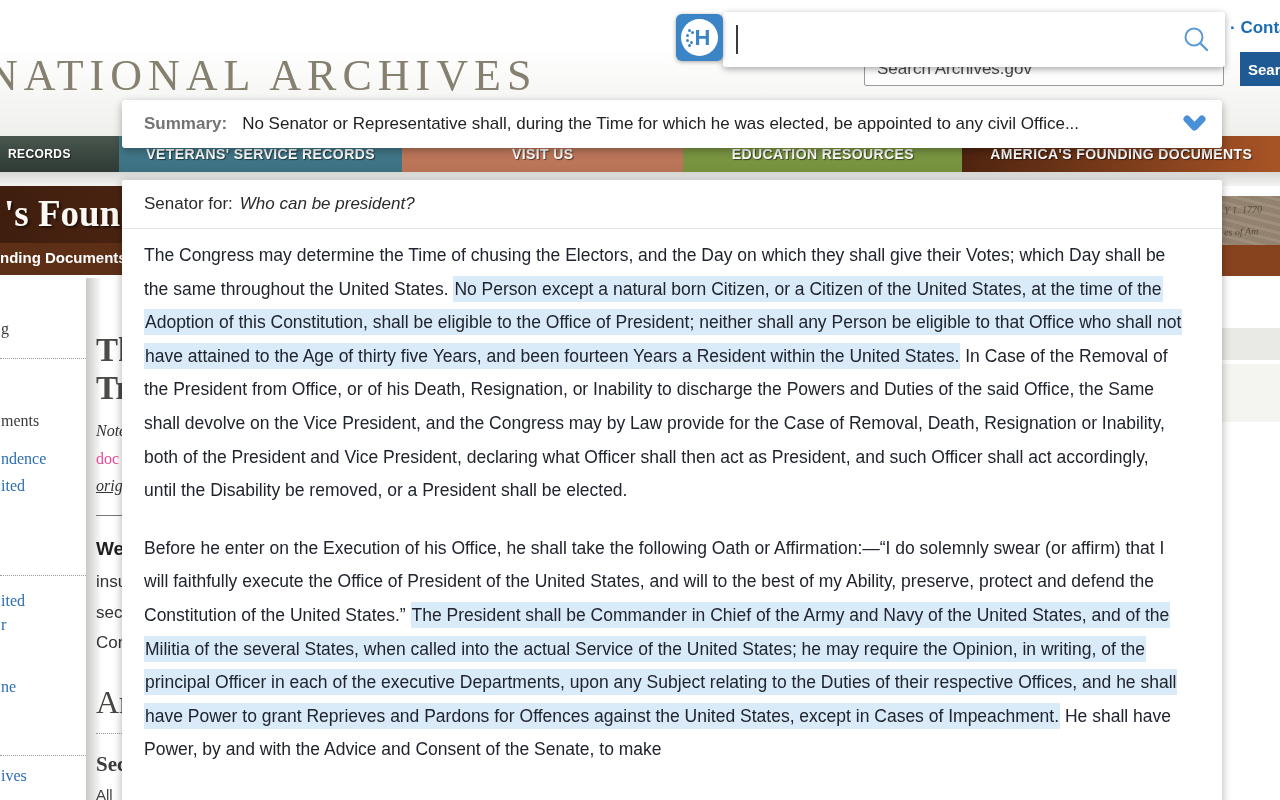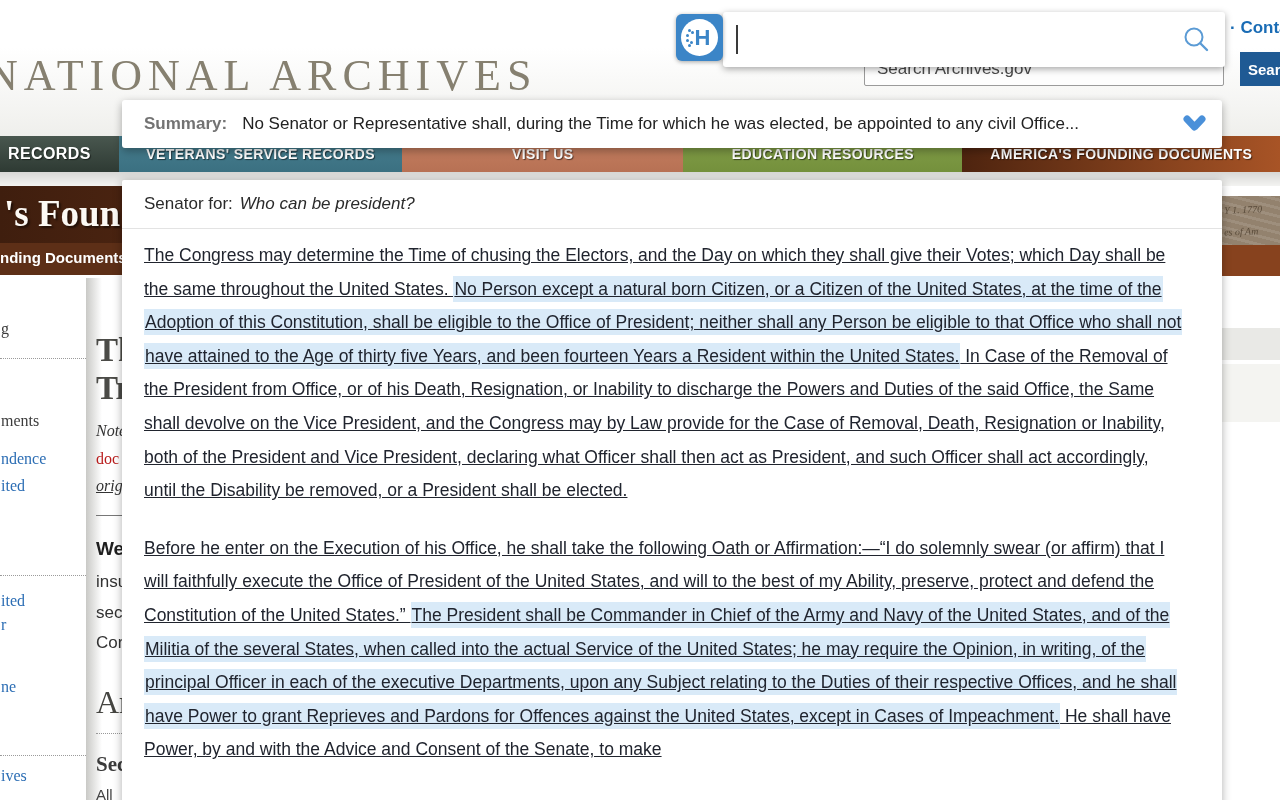--- a/index.html
+++ b/index.html
@@ -17,21 +17,21 @@
     background: #fdfdfd; border: 1px solid #9a9a9a; border-radius: 2px; display: flex; align-items: center; }
   .arch-search-box span { padding-left: 12px; color: #4a4a4a; font-size: 17px; }
   .arch-search-btn { position: absolute; left: 1240px; top: 52px; width: 76px; height: 34px;
     background: #1f5a94; color: #fff; font-weight: 700; font-size: 15px;
     display: flex; align-items: center; padding-left: 8px; }
 
   .nav { position: absolute; left: 0; top: 136px; width: 1280px; height: 36px; display: flex; }
   .nav-tab { height: 36px; color: #fff; font-size: 14px; font-weight: 700; letter-spacing: .4px;
     display: flex; align-items: center; justify-content: center; white-space: nowrap;
     text-shadow: 1px 1px 1px rgba(0,0,0,.55); overflow: hidden; }
-  .nav-t0 { width: 127px; background: linear-gradient(180deg,#49574f,#2e3a33); justify-content: flex-start; padding-left: 8px; font-size: 16px; }
+  .nav-t0 { width: 127px; background: linear-gradient(180deg,#49574f,#2e3a33); justify-content: flex-start; padding-left: 8px; font-size: 12px; }
   .nav-t1 { width: 303px; background: linear-gradient(180deg,#477f90,#3b7081); }
   .nav-t2 { width: 299px; background: linear-gradient(180deg,#839f49,#74903c); }
   .nav-t3 { width: 301px; background: linear-gradient(180deg,#c68062,#b77154); }
   .nav-t4 { width: 340px; background: linear-gradient(90deg,#4e240f,#a85426); }
   .nav-under { position: absolute; left: 0; top: 172px; width: 1280px; height: 14px;
     background: linear-gradient(180deg,#d7d7d5,#f3f3f1); }
 
   .hero-band { position: absolute; left: 0; top: 186px; width: 370px; height: 57px;
     background: linear-gradient(90deg,#3f1e0e,#5e2d15); }
   .hero-band span { position: absolute; left: 4px; top: 6px; color: #fcf9f4;
@@ -59,21 +59,21 @@
   .sb-ndence { top: 450px; } .sb-ited { top: 477px; } .sb-div2 { top: 575px; }
   .sb-loads { top: 592px; } .sb-r { top: 616px; } .sb-ne { top: 678px; }
   .sb-div3 { top: 755px; } .sb-ives { top: 767px; }
 
   .content-edge { position: absolute; left: 86px; top: 278px; width: 16px; height: 522px;
     background: linear-gradient(90deg, #c9c9c6, rgba(255,255,255,0)); }
   .art { position: absolute; left: 96px; white-space: nowrap; }
   .art-th { top: 332px; font-family: "Liberation Serif", serif; font-weight: 700; font-size: 33px; color: #4b4b47; }
   .art-tr { top: 370px; font-family: "Liberation Serif", serif; font-weight: 700; font-size: 33px; color: #4b4b47; }
   .art-note { top: 422px; font-family: "Liberation Serif", serif; font-style: italic; font-size: 16px; color: #333; }
-  .art-doc  { top: 450px; font-family: "Liberation Serif", serif; font-size: 16px; color: #b91c1c; }
+  .art-doc  { top: 450px; font-family: "Liberation Serif", serif; font-size: 16px; color: #ec4899; }
   .art-orig { top: 477px; font-family: "Liberation Serif", serif; font-style: italic; font-size: 16px; color: #333; text-decoration: underline; }
   .art-hr { position: absolute; left: 96px; top: 515px; width: 30px; border-top: 1px solid #777; }
   .art-we   { top: 538px; font-weight: 700; font-size: 19px; color: #1f1f1f; }
   .art-insu { top: 572px; font-size: 17px; color: #333; }
   .art-sec  { top: 603px; font-size: 17px; color: #333; }
   .art-cor  { top: 633px; font-size: 17px; color: #333; }
   .art-ar   { top: 684px; font-family: "Liberation Serif", serif; font-size: 32px; color: #454541; }
   .art-dot  { position: absolute; left: 96px; top: 733px; width: 30px; border-top: 1px dotted #999; }
   .art-sec2 { top: 752px; font-family: "Liberation Serif", serif; font-weight: 700; font-size: 21px; color: #3b3b3b; }
   .art-all  { top: 786px; font-size: 15px; color: #444; }
@@ -100,21 +100,21 @@
   .summary-bar .sum-label { font-weight: 700; font-size: 17px; color: #737373; margin-right: 15px; white-space: nowrap; }
   .summary-bar .sum-text { font-size: 17px; color: #222; white-space: nowrap; overflow: hidden; }
   .sum-chevron { position: absolute; right: 15px; top: 15px; }
 
   .results-panel { position: absolute; left: 122px; top: 180px; width: 1100px; height: 640px;
     background: #fff; border-radius: 2px; box-shadow: 0 2px 10px rgba(0,0,0,.32); z-index: 9; }
   .res-head { height: 49px; display: flex; align-items: center; padding: 0 22px;
     border-bottom: 1px solid #e3e3e3; font-size: 17px; color: #2b2b2b; }
   .res-query { font-style: italic; margin-left: 7px; }
   .res-body { padding: 10px 22px 0 22px; font-size: 17.5px; line-height: 33.6px; color: #20242e; }
-  .res-body p { margin: 0 16px 24px 0; text-decoration: underline; }
+  .res-body p { margin: 0 16px 24px 0; }
   .hl { background: #d9eaf8; padding: 3px 1px; box-decoration-break: clone; -webkit-box-decoration-break: clone; }
 </style>
 </head>
 <body>
 
 <div class="bg-header"></div>
 <div class="site-title">NATIONAL ARCHIVES</div>
 <div class="contact-link">· Contact</div>
 <div class="arch-search-box">
   <span>Search Archives.gov</span>

